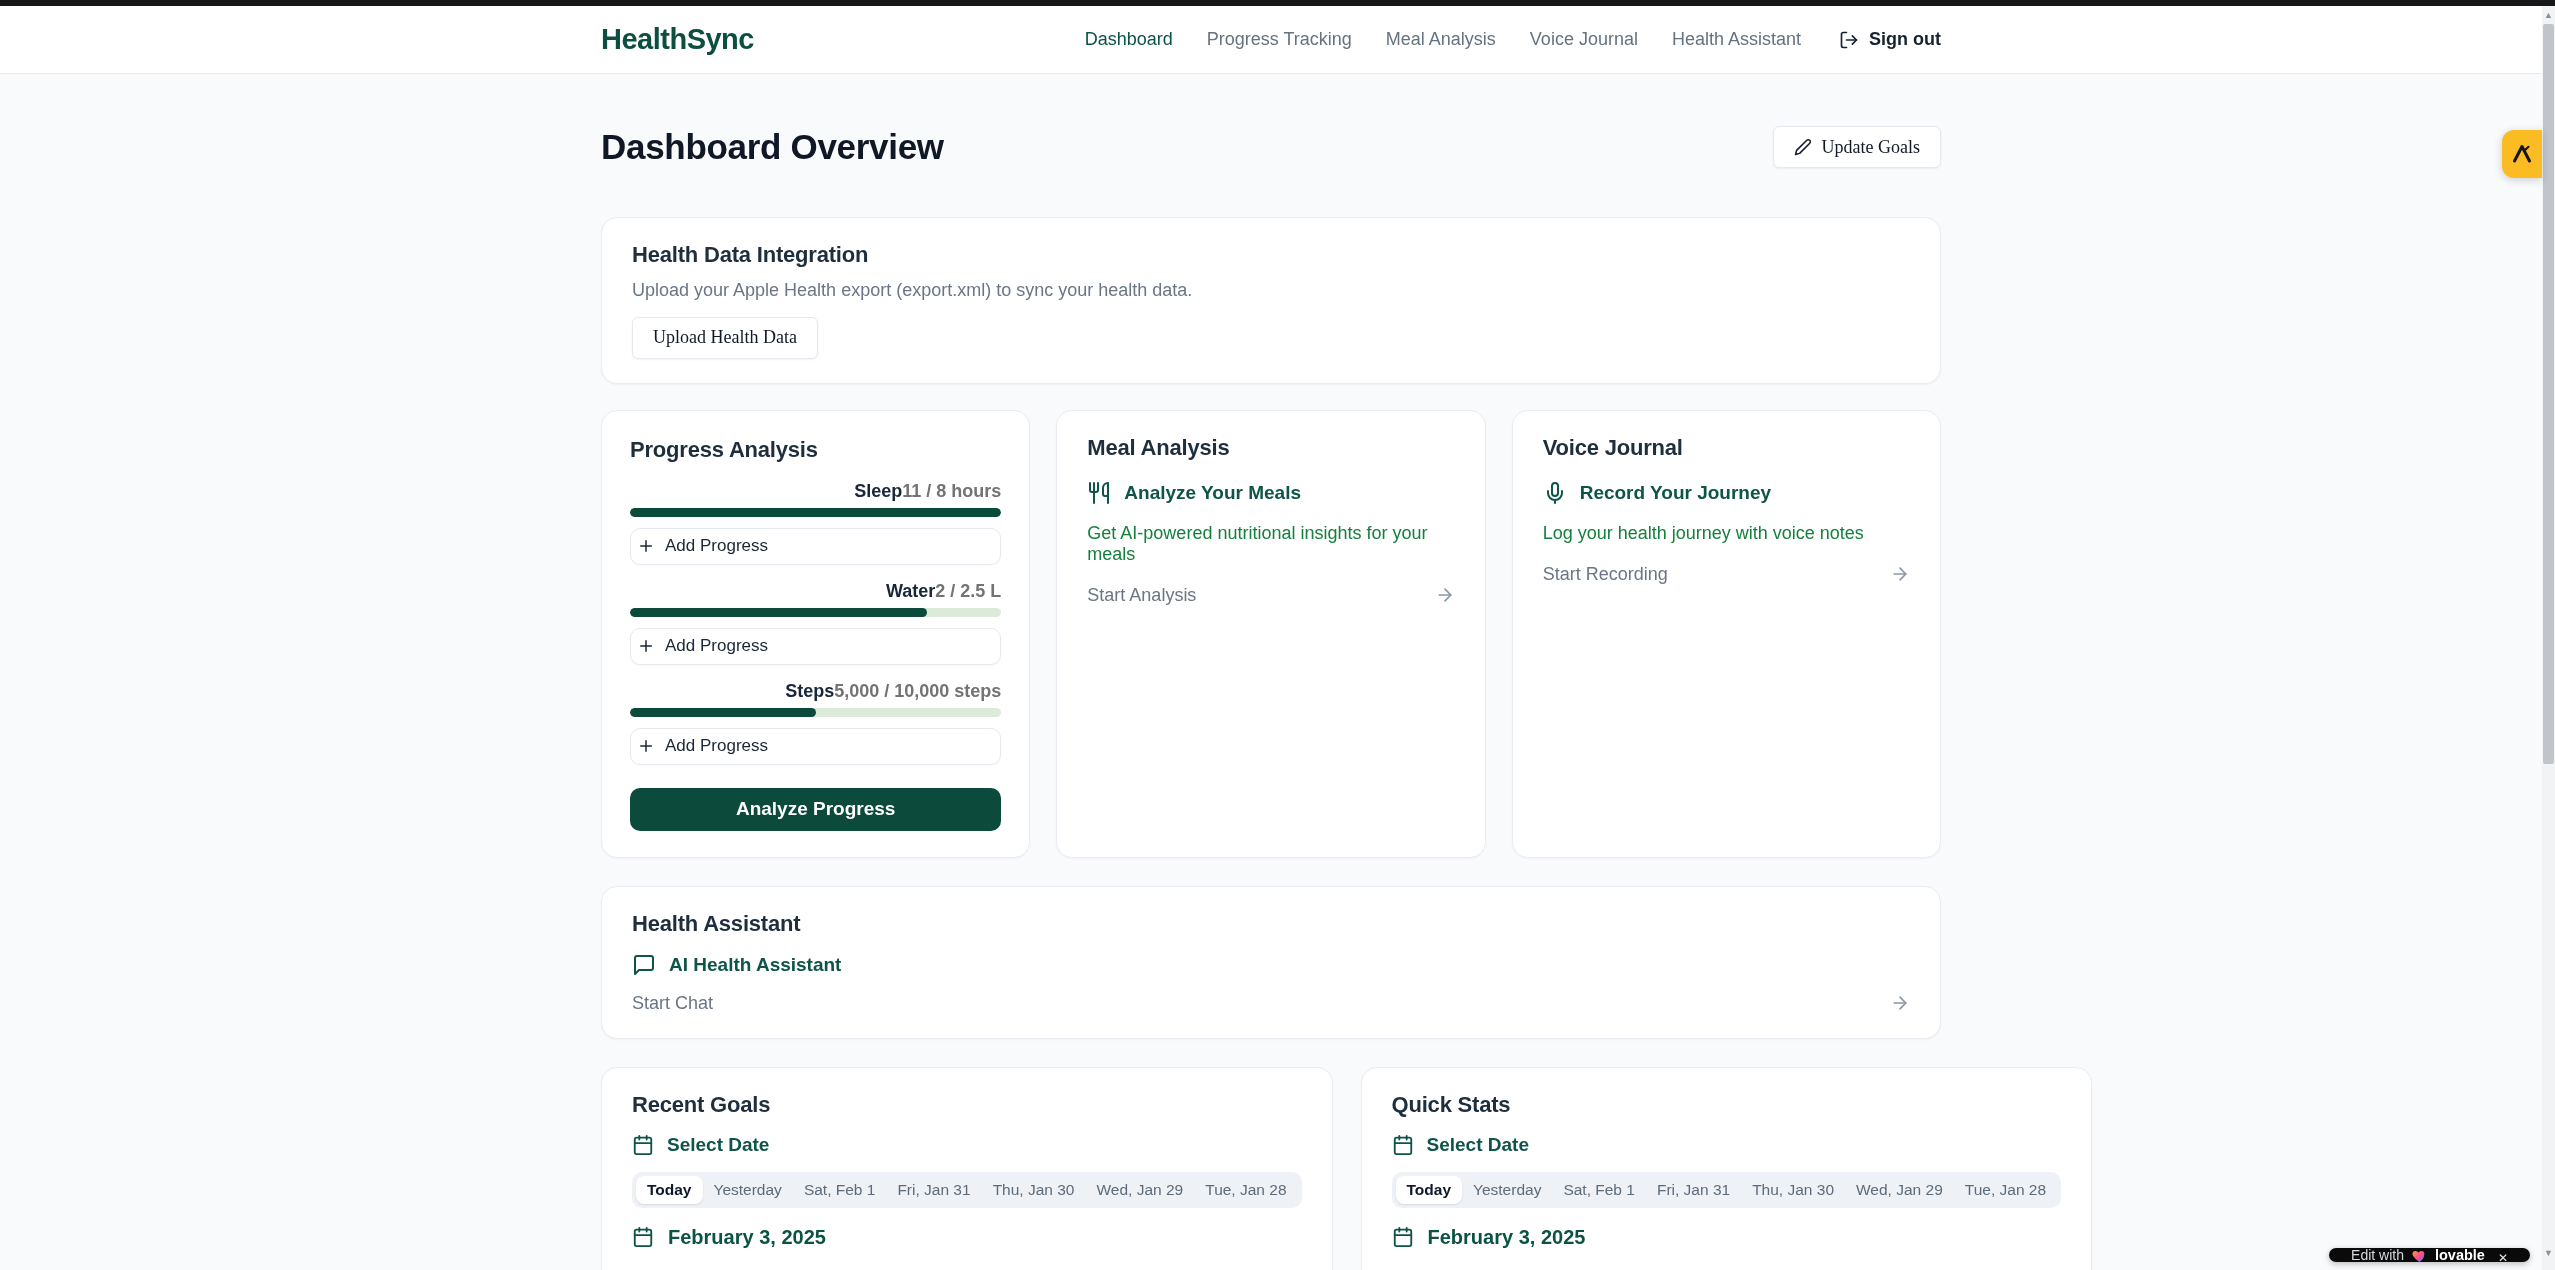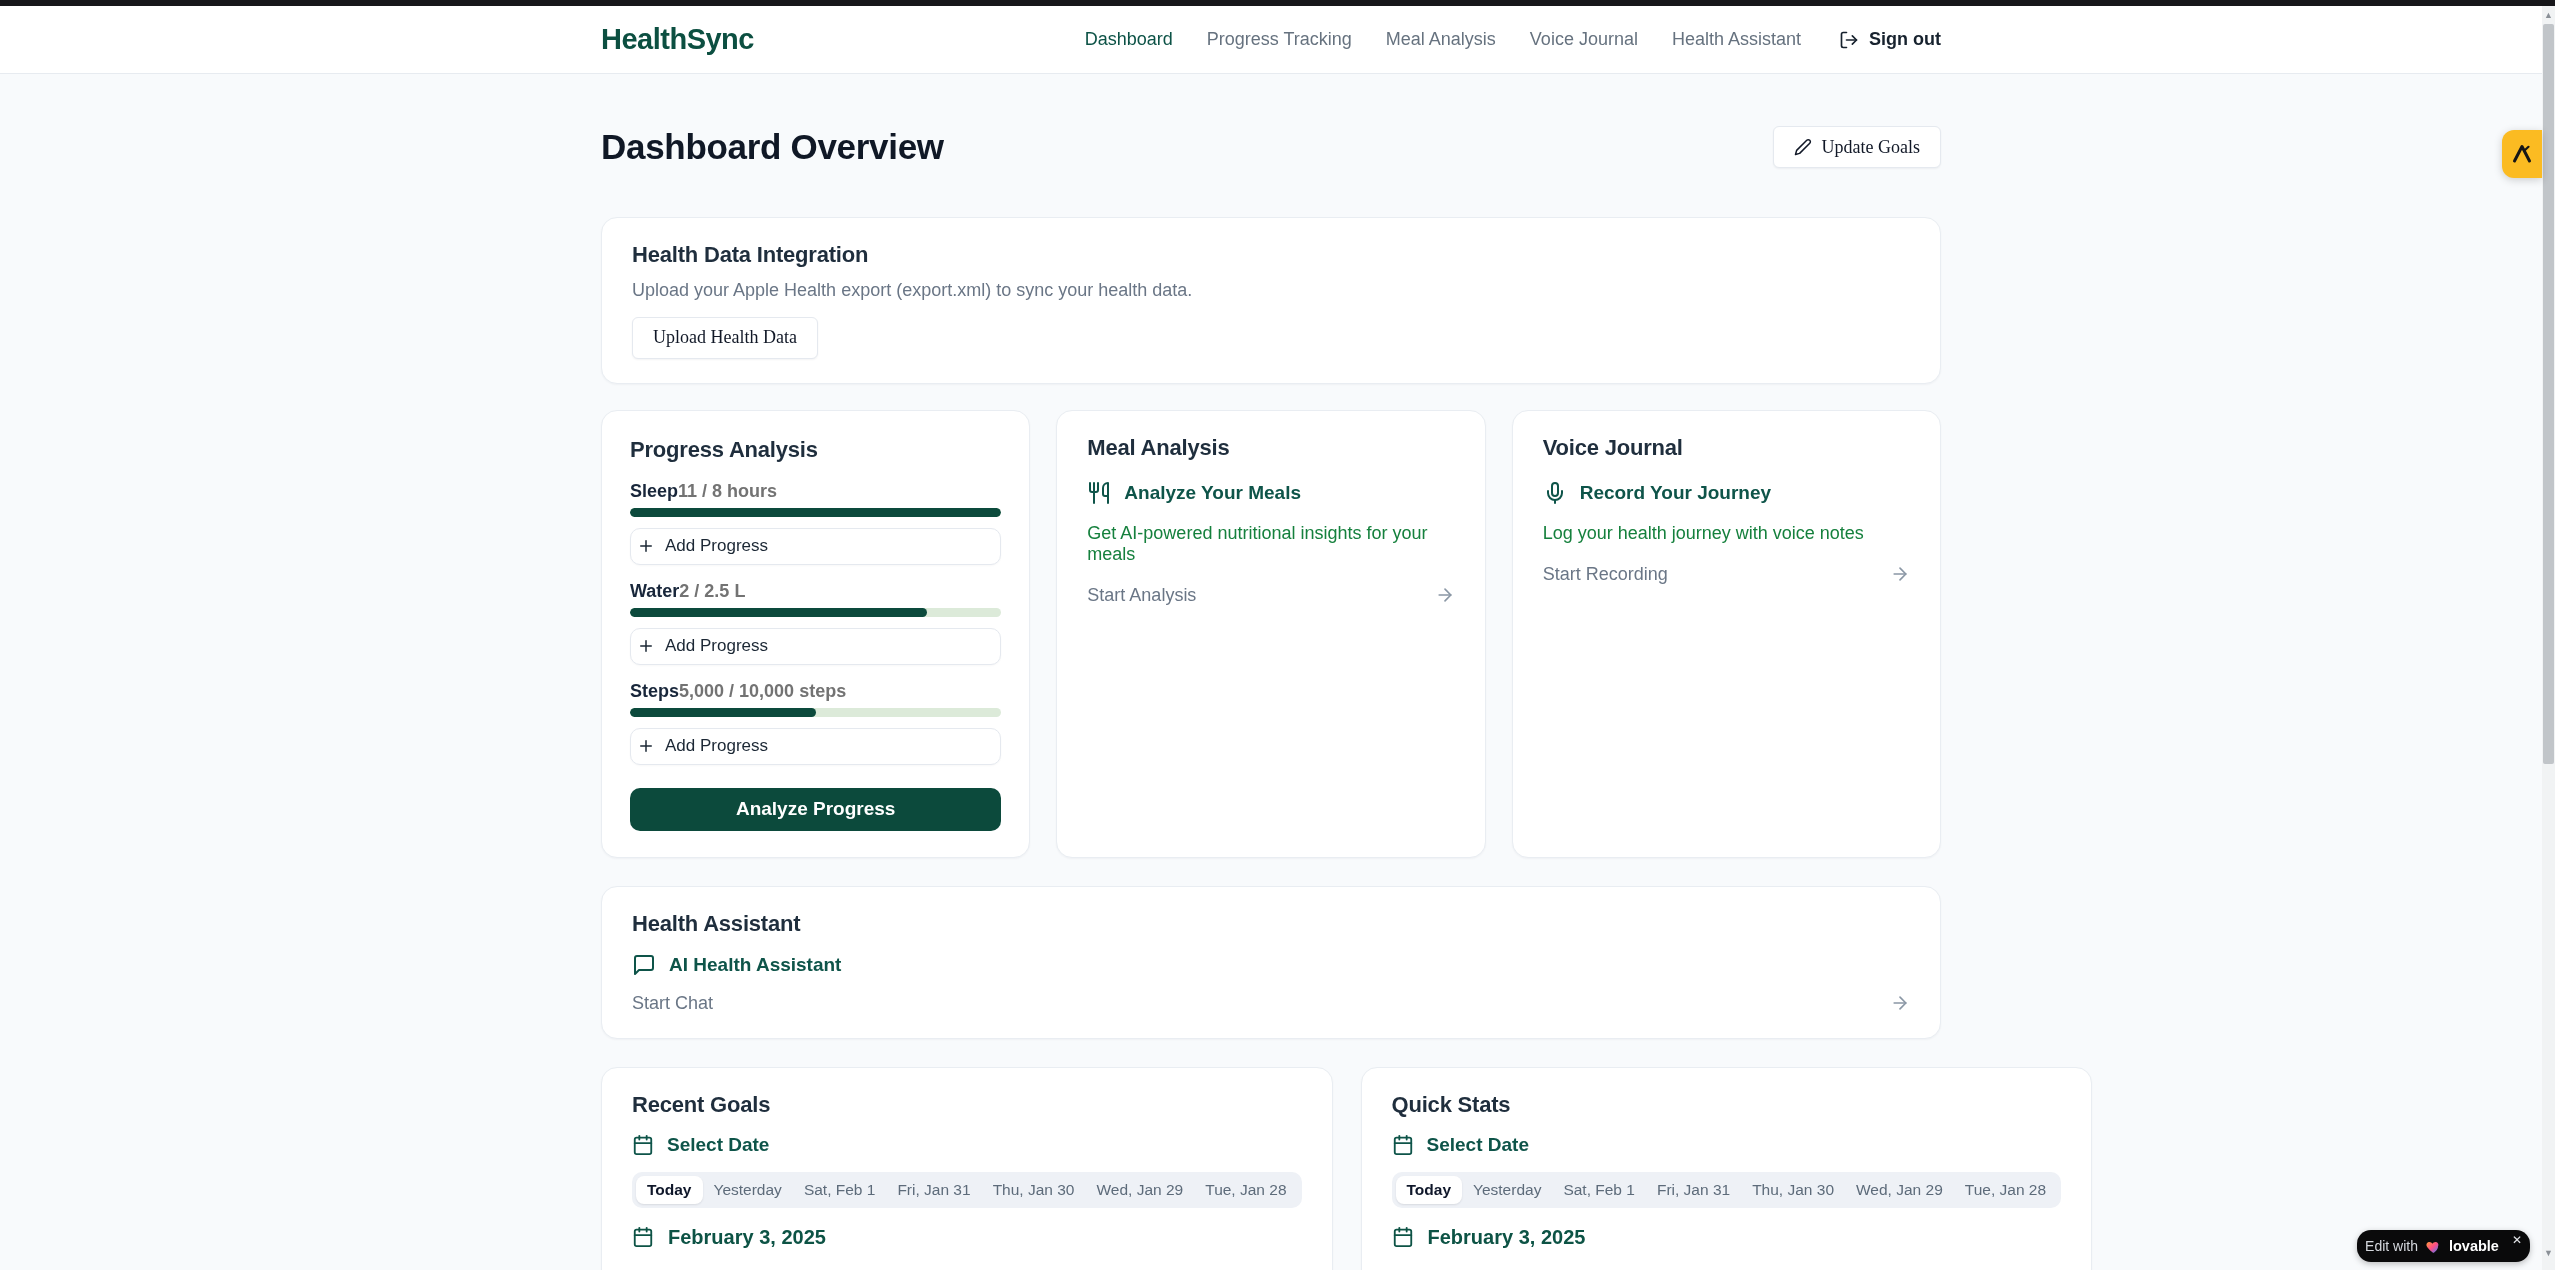--- a/index.html
+++ b/index.html
@@ -37,21 +37,21 @@
 
   .hdi{margin-bottom:26px}
   .hdi .card-title{margin-bottom:12px}
   .hdi-desc{font-size:18px;color:#6a7686;margin-bottom:16px}
 
   .grid3{display:grid;grid-template-columns:repeat(3,1fr);gap:26px;margin-bottom:28px}
   .grid2{display:grid;grid-template-columns:1fr 1fr;gap:28px}
 
   
   .pa-title{margin-bottom:18px}
-  .metric-head{display:flex;align-items:center;justify-content:flex-start;margin-bottom:6px}
+  .metric-head{display:flex;align-items:center;justify-content:flex-end;margin-bottom:6px}
   .metric-label{font-size:18px;font-weight:700;color:#18263a}
   .metric-value{font-size:18px;font-weight:700;color:#737373}
   .bar{height:9px;border-radius:6px;background:#dcead9;overflow:hidden;margin-bottom:11px}
   .bar-fill{height:100%;background:#0c4a3c;border-radius:6px}
   .btn-add{width:100%;height:37px;display:flex;align-items:center;gap:10px;
     background:#fff;border:1px solid #e5e9ef;border-radius:10px;font-family:inherit;
     font-size:17px;font-weight:400;color:#1b2734;cursor:pointer;box-shadow:0 1px 2px rgba(16,24,40,.03);margin-bottom:16px}
   .btn-primary{width:100%;height:43px;background:#0c4a3c;border:none;border-radius:10px;
     font-family:inherit;color:#fff;font-size:19px;font-weight:700;cursor:pointer;margin-top:7px}
 
@@ -79,22 +79,22 @@
   .scrollbar{position:absolute;top:6px;right:0;width:13px;height:1264px;background:#f1f3f4;z-index:55}
   .scroll-thumb{position:absolute;top:18px;left:1px;width:11px;height:740px;background:#c1c5c9;border-radius:2px;cursor:pointer}
   .scroll-arrow{position:absolute;left:0;width:13px;height:13px;display:flex;align-items:center;justify-content:center;color:#8a9097;font-size:9px;cursor:pointer}
   .scroll-arrow.up{top:2px}
   .scroll-arrow.down{top:1240px}
 
   
   .lov-handle{position:absolute;top:130px;right:13px;width:40px;height:48px;background:#fbbb22;
     border-radius:12px 0 0 12px;display:flex;align-items:center;justify-content:center;
     box-shadow:0 2px 8px rgba(0,0,0,.18);cursor:pointer;z-index:70}
-  .lov-pill{position:absolute;right:25px;bottom:8px;height:32px;background:#0a0a0b;border-radius:14px;
-    display:flex;align-items:center;gap:7px;padding:0 8px;z-index:70;cursor:pointer;box-shadow:0 2px 6px rgba(0,0,0,.25)}
+  .lov-pill{position:absolute;right:25px;bottom:8px;height:14px;background:#0a0a0b;border-radius:14px;
+    display:flex;align-items:center;gap:7px;padding:0 22px;z-index:70;cursor:pointer;box-shadow:0 2px 6px rgba(0,0,0,.25)}
   .lov-pill .edit-with{color:#d5d8de;font-size:14px}
   .lov-pill .brand{color:#ffffff;font-size:14.5px;font-weight:700}
   .lov-pill .close-x{color:#e5e7eb;font-size:12px;margin-left:6px;align-self:flex-start;margin-top:3px;cursor:pointer}
 </style>
 </head>
 <body>
 
 <div class="top-strip"></div>
 
 <div class="viewport">

